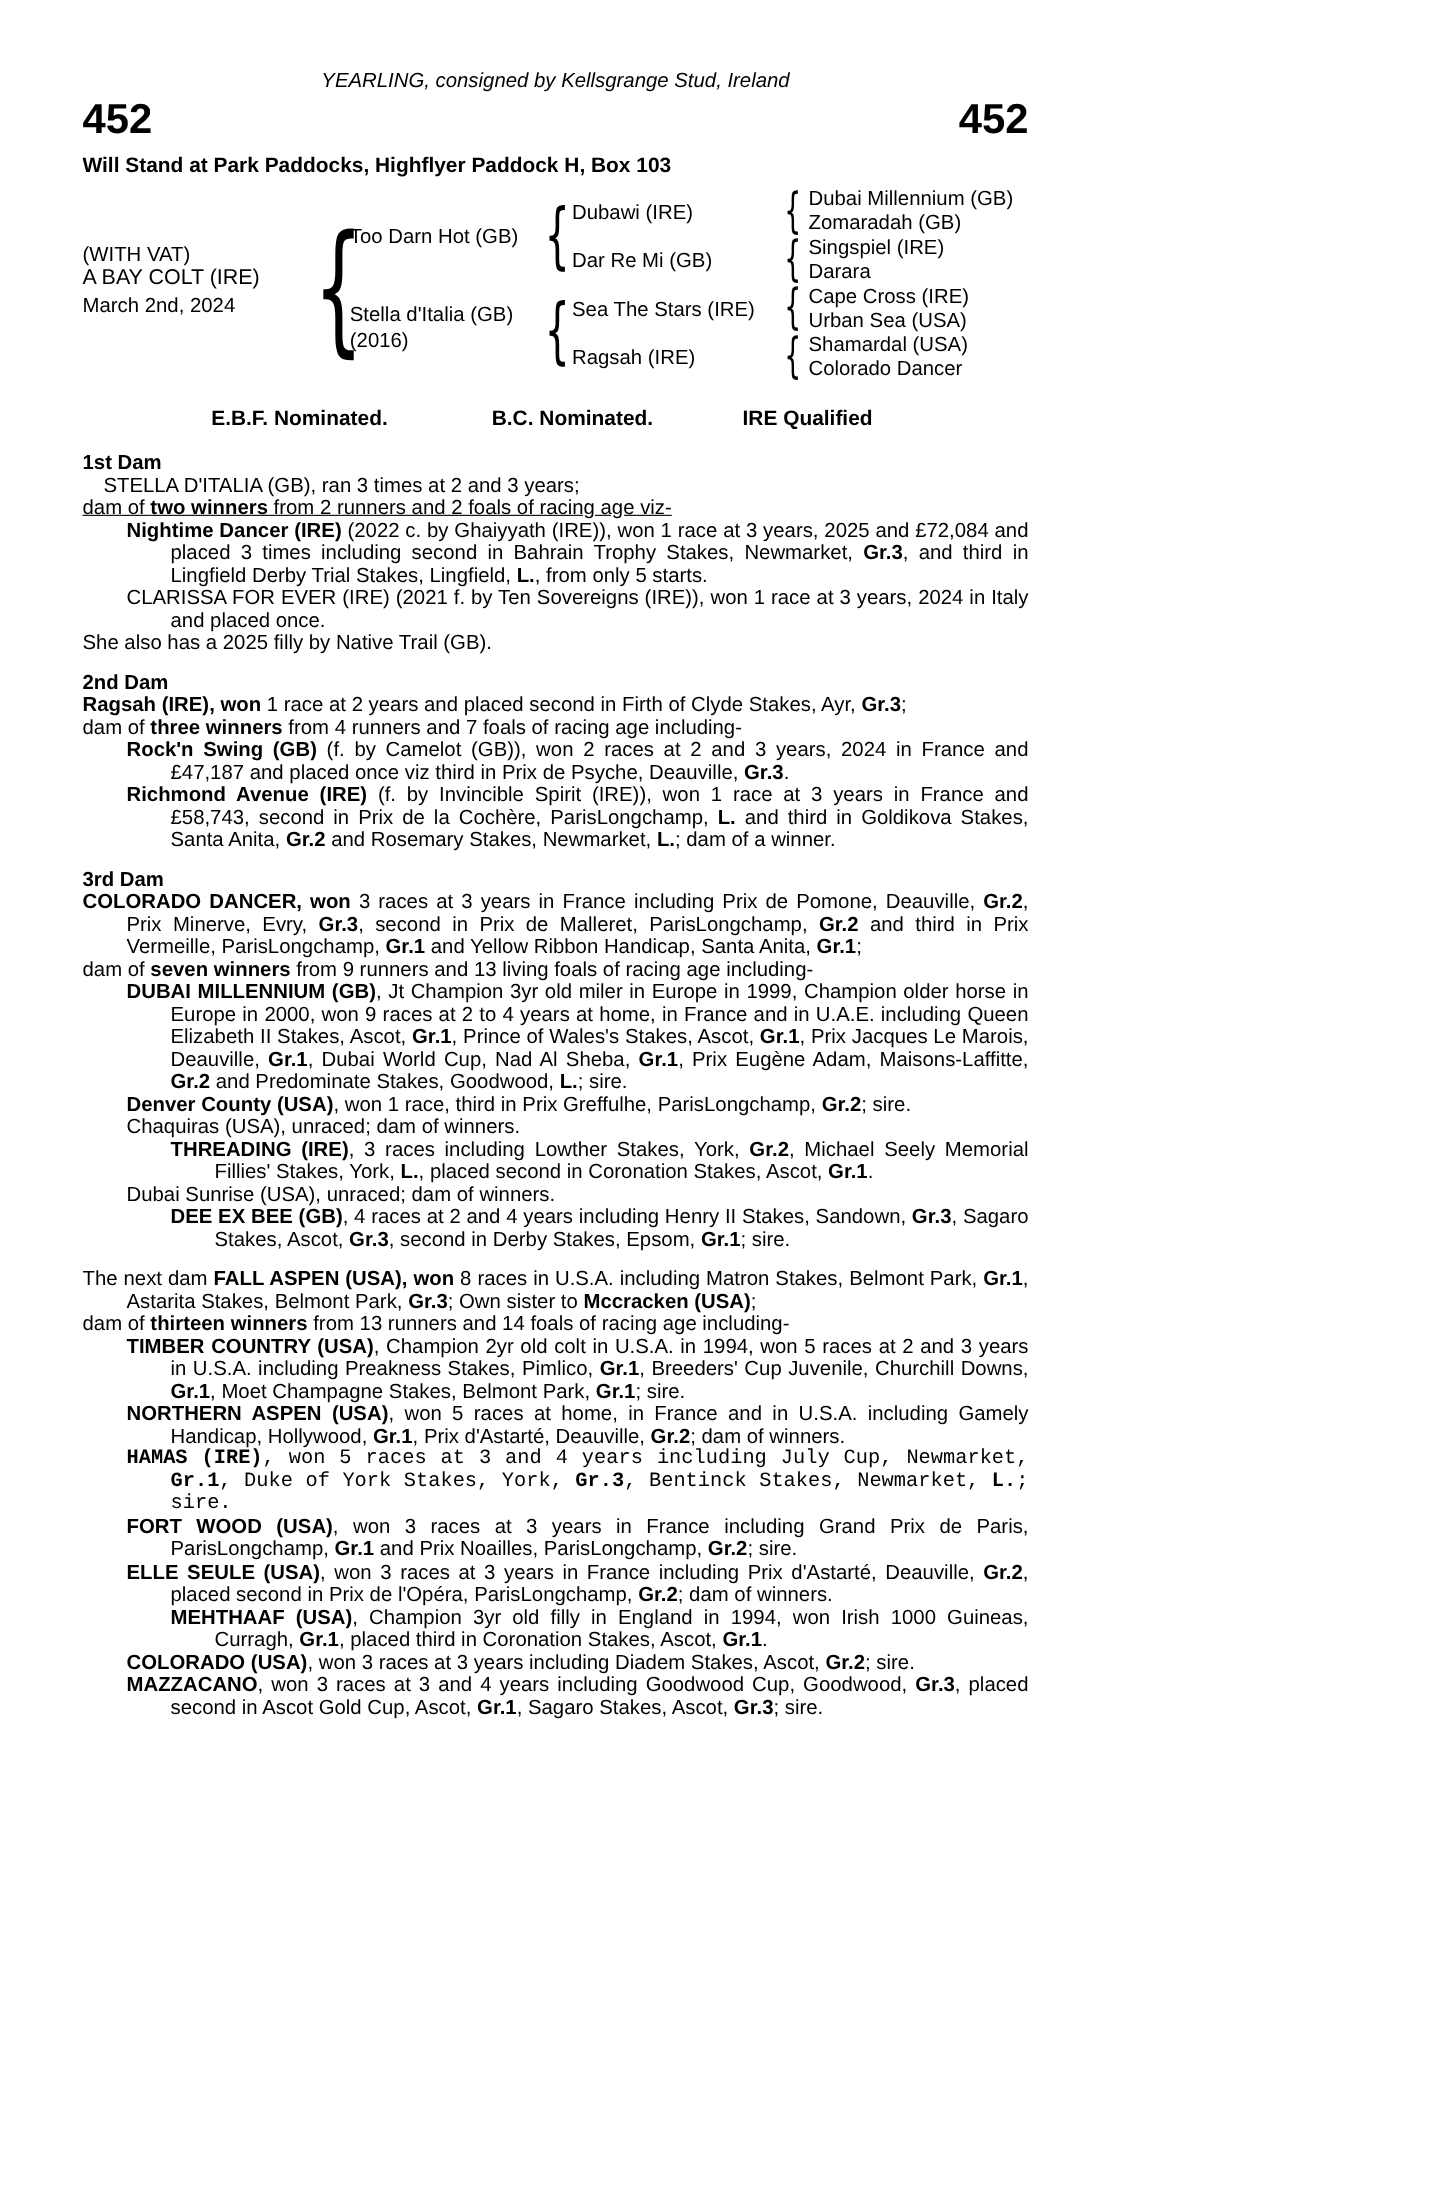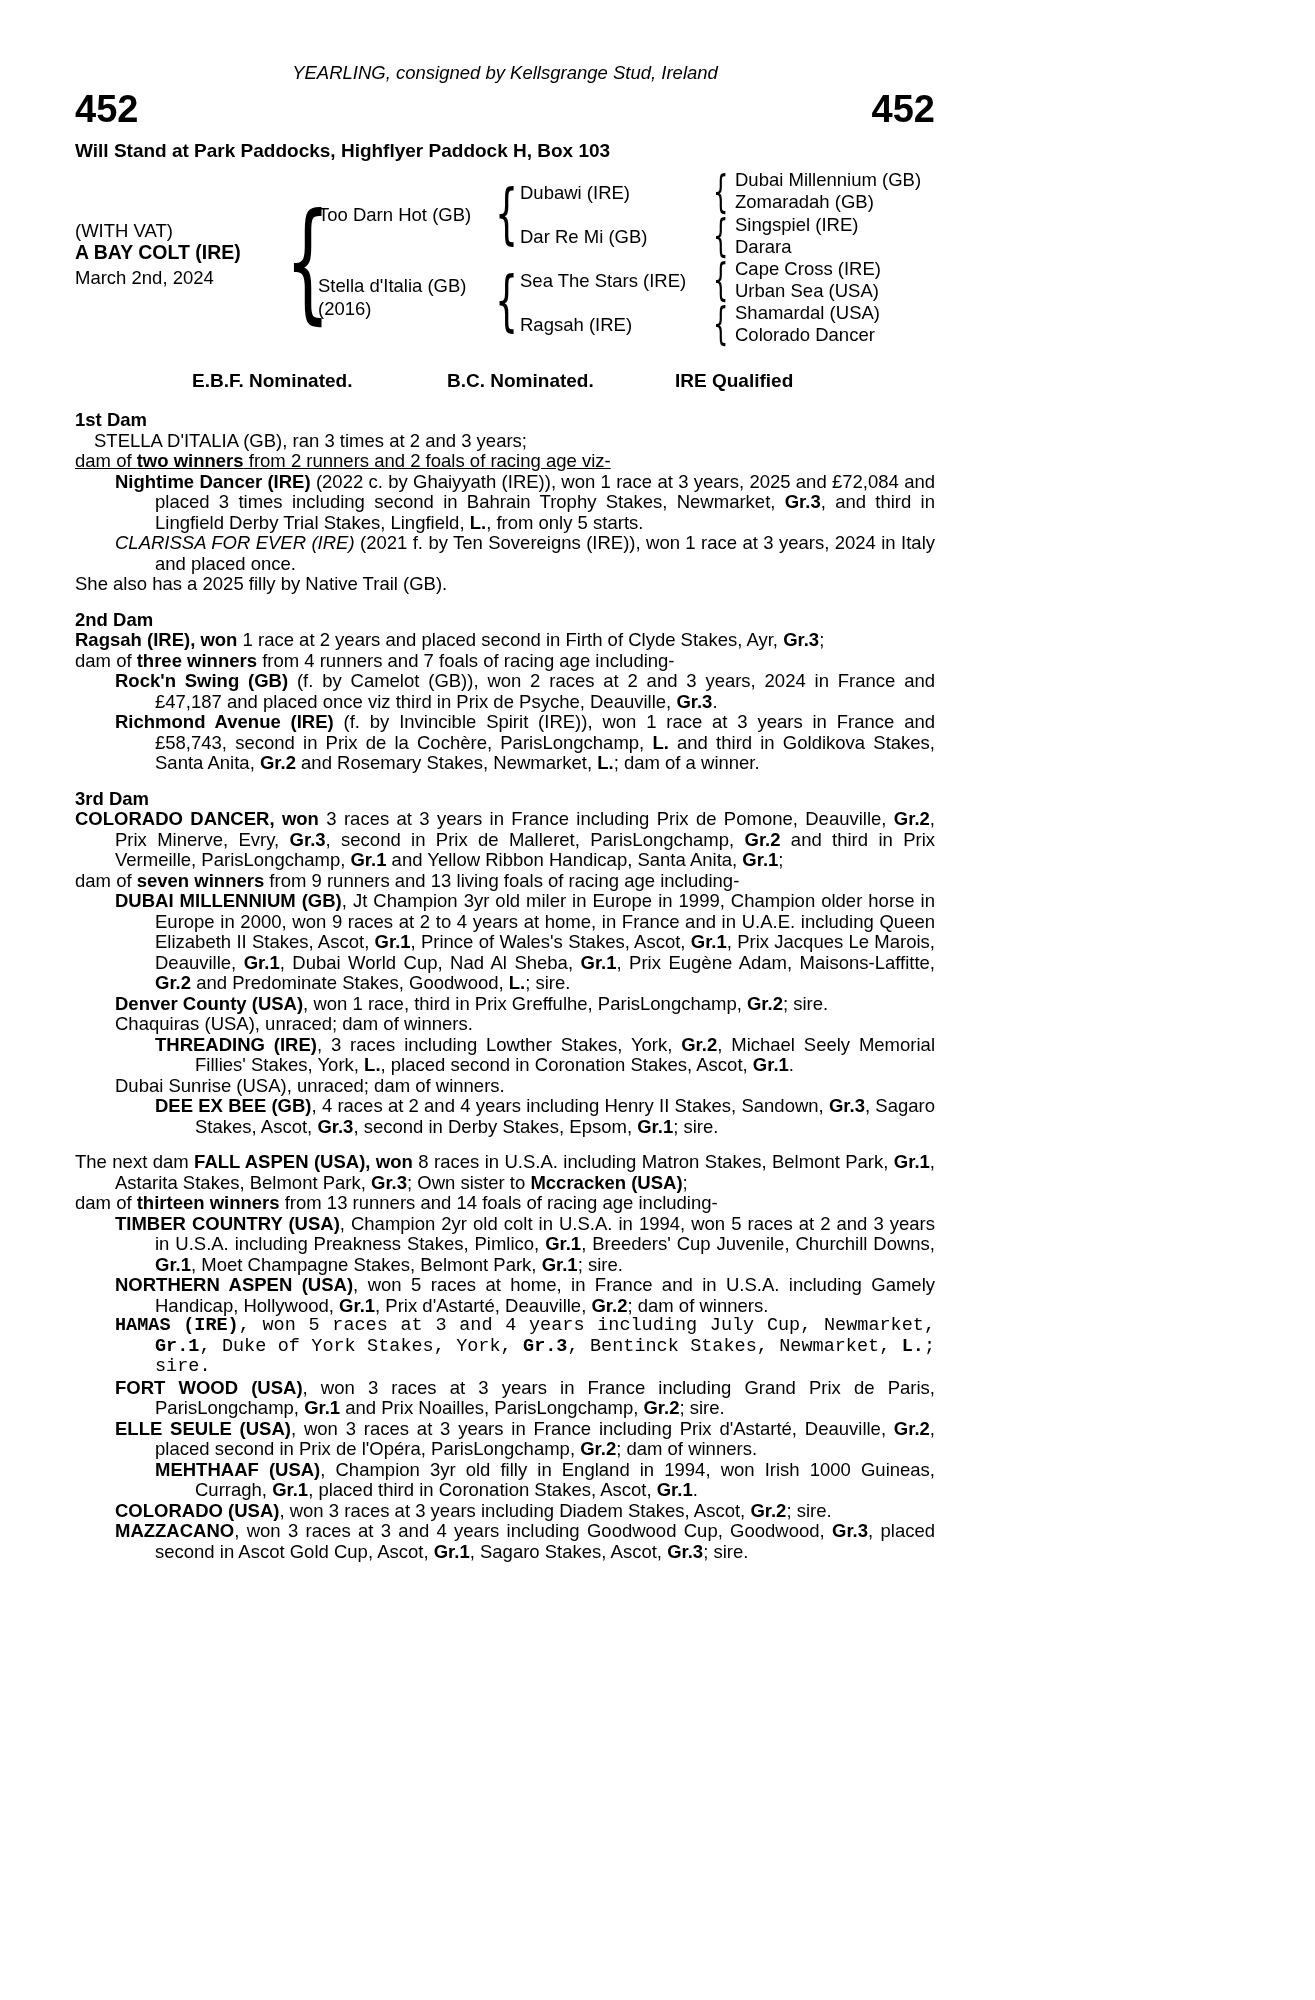--- a/index.html
+++ b/index.html
@@ -11,37 +11,37 @@
     overflow: hidden;
   }
   .content { width: 860px; margin-left: 75px; padding-top: 62px; }
 
   .consignor { text-align: center; font-style: italic; font-size: 18.5px; }
   .lot-row { display: flex; justify-content: space-between; font-weight: bold; font-size: 38px; line-height: 1; margin-top: 6px; }
   .stand { font-weight: bold; font-size: 19px; margin-top: 12px; }
 
   .pedigree { position: relative; height: 198px; margin-top: 2px; font-size: 18.5px; }
   .ped { position: absolute; white-space: nowrap; line-height: 20px; }
-  .ped.big { font-weight: bold; font-size: 19.5px; }
+  .ped.big { font-weight: normal; font-size: 19.5px; }
   .brace {
     position: absolute; line-height: 1;
     font-family: "DejaVu Sans", sans-serif; font-weight: 400;
     transform: translateY(-50%) scaleX(0.55); transform-origin: left center;
   }
 
   .nom-row { position: relative; height: 22px; margin-top: 8px; font-weight: bold; font-size: 19px; }
   .nom-row span { position: absolute; top: 0; white-space: nowrap; }
 
   .body { margin-top: 18px; font-size: 18.5px; line-height: 20.5px; }
   .section { margin-top: 15px; }
   .section:first-child { margin-top: 0; }
   .sec-heading { font-weight: bold; }
   .para { text-align: justify; }
   .b { font-weight: bold; }
-  .i { font-style: italic; }
+  .i { }
 </style>
 </head>
 <body>
 
 <div class="content">
 
   <div class="consignor">YEARLING, consigned by Kellsgrange Stud, Ireland</div>
 
   <div class="lot-row">
     <span>452</span>

